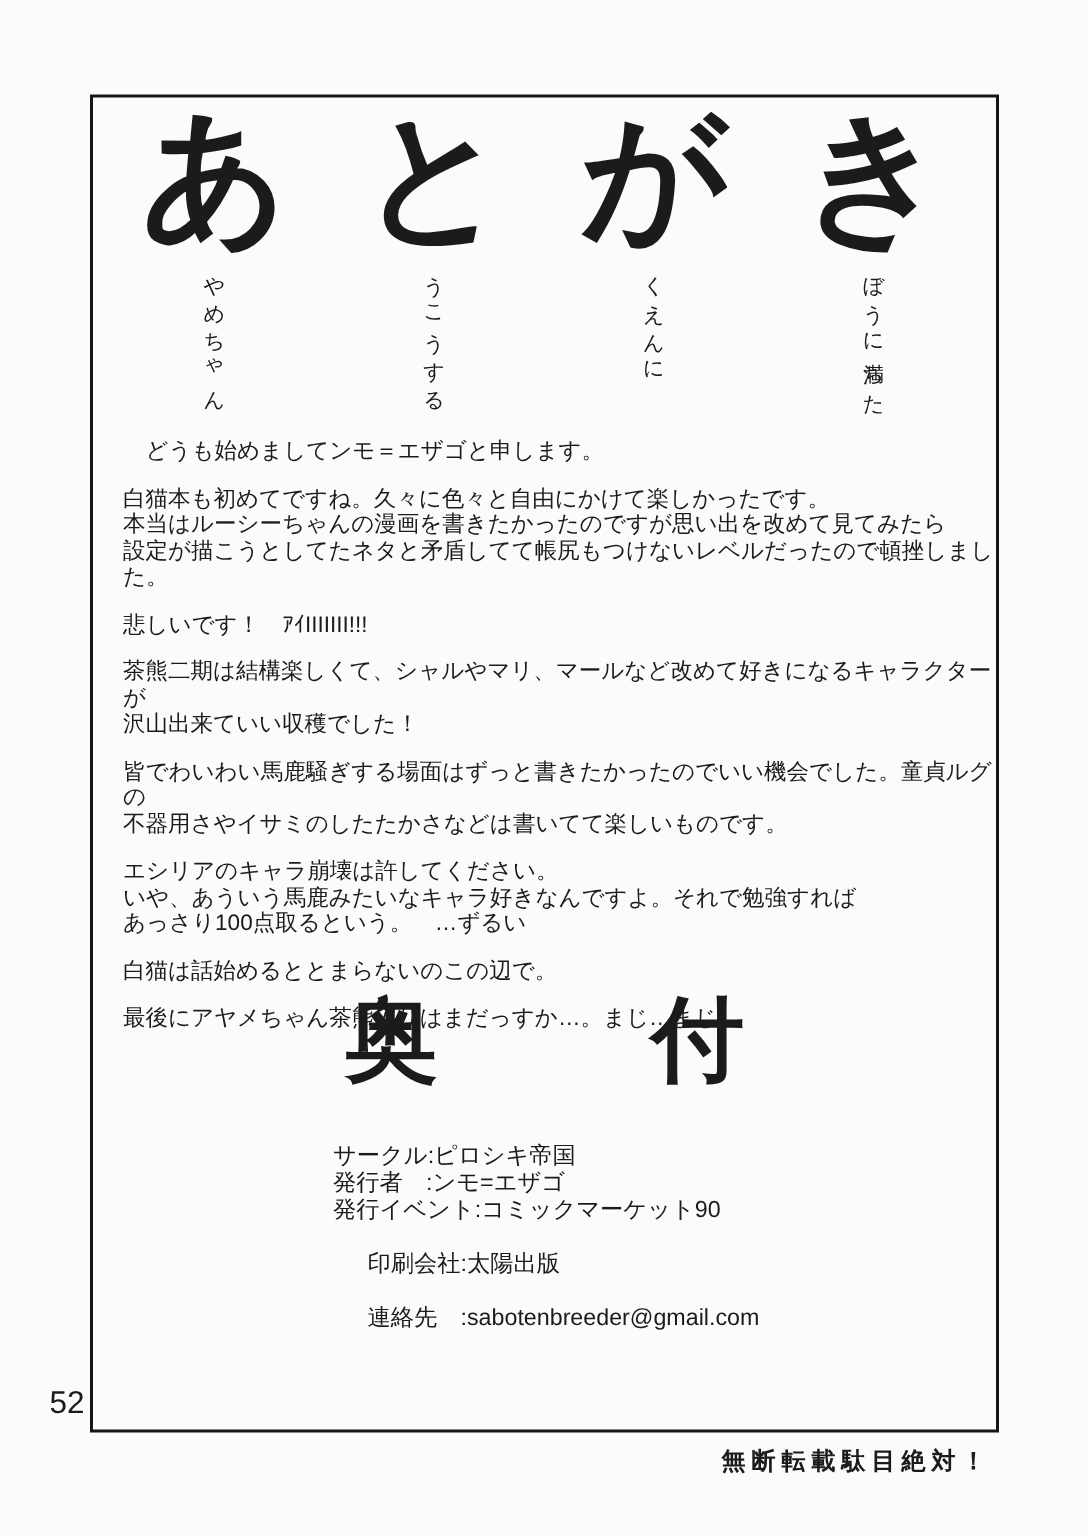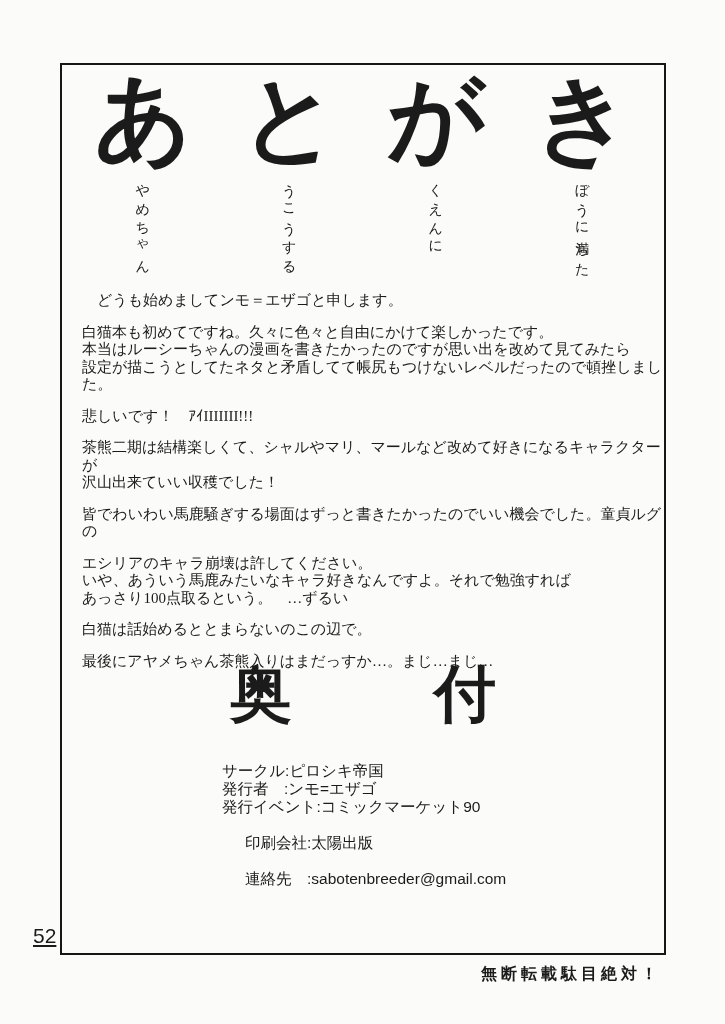--- a/index.html
+++ b/index.html
@@ -20,34 +20,34 @@
   .tchar-group{display:flex;flex-direction:column;align-items:center;}
   .tchar{font-size:96px;line-height:1.0;font-weight:600;letter-spacing:0;}
   .truby{
     writing-mode:vertical-rl;text-orientation:upright;
     font-size:14px;letter-spacing:3px;margin-top:8px;height:132px;
     font-weight:500;
   }
   
   .body{position:absolute;left:82px;top:292px;width:582px;font-size:15px;font-weight:500;}
   .para{margin:0 0 14px 0;}
-  .line{display:block;line-height:17.5px;white-space:pre-wrap;font-family:Liberation Serif, serif;}
+  .line{display:block;line-height:17.5px;white-space:pre-wrap;}
   
   .okuzuke{
     position:absolute;left:60px;top:660px;width:606px;
     display:flex;justify-content:center;gap:142px;
     font-family:"Liberation Serif","DejaVu Serif",serif;
     font-size:62px;font-weight:600;line-height:1.1;
   }
   
   .colophon{position:absolute;left:222px;top:762px;font-size:15.5px;font-weight:500;}
   .cline{line-height:18px;white-space:pre-wrap;}
   .cline.gap-before{margin-top:18px;margin-left:23px;}
   
-  .pagenum{position:absolute;left:33px;top:924px;font-size:21px;font-weight:500;text-decoration:underline;}
+  .pagenum{position:absolute;left:33px;top:924px;font-size:21px;font-weight:500;}
   .notice{
     position:absolute;right:64px;top:964px;
     font-size:16px;font-weight:700;letter-spacing:4px;white-space:pre;
   }
 </style>
 </head>
 <body>
 
 <div class="page">
 
@@ -83,20 +83,21 @@
     </p>
     <p class="para">
       <span class="line">悲しいです！　ｱｲIIIIIII!!!</span>
     </p>
     <p class="para">
       <span class="line">茶熊二期は結構楽しくて、シャルやマリ、マールなど改めて好きになるキャラクターが</span>
       <span class="line">沢山出来ていい収穫でした！</span>
     </p>
     <p class="para">
       <span class="line">皆でわいわい馬鹿騒ぎする場面はずっと書きたかったのでいい機会でした。童貞ルグの</span>
+      <span class="line">不器用さやイサミのしたたかさなどは書いてて楽しいものです。</span>
     </p>
     <p class="para">
       <span class="line">エシリアのキャラ崩壊は許してください。</span>
       <span class="line">いや、あういう馬鹿みたいなキャラ好きなんですよ。それで勉強すれば</span>
       <span class="line">あっさり100点取るという。　…ずるい</span>
     </p>
     <p class="para">
       <span class="line">白猫は話始めるととまらないのこの辺で。</span>
     </p>
     <p class="para">

